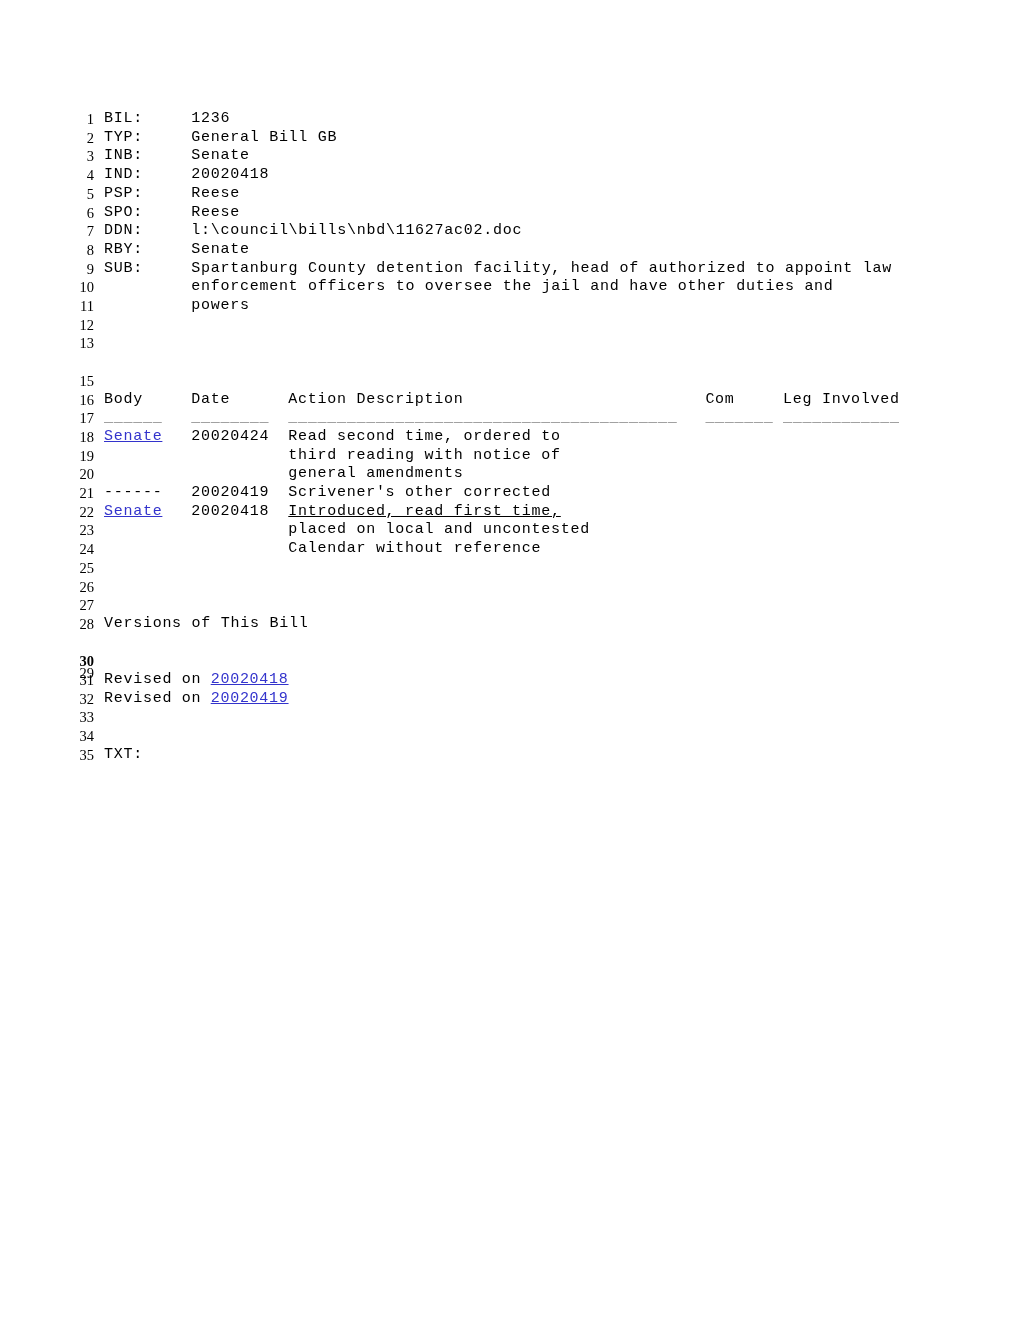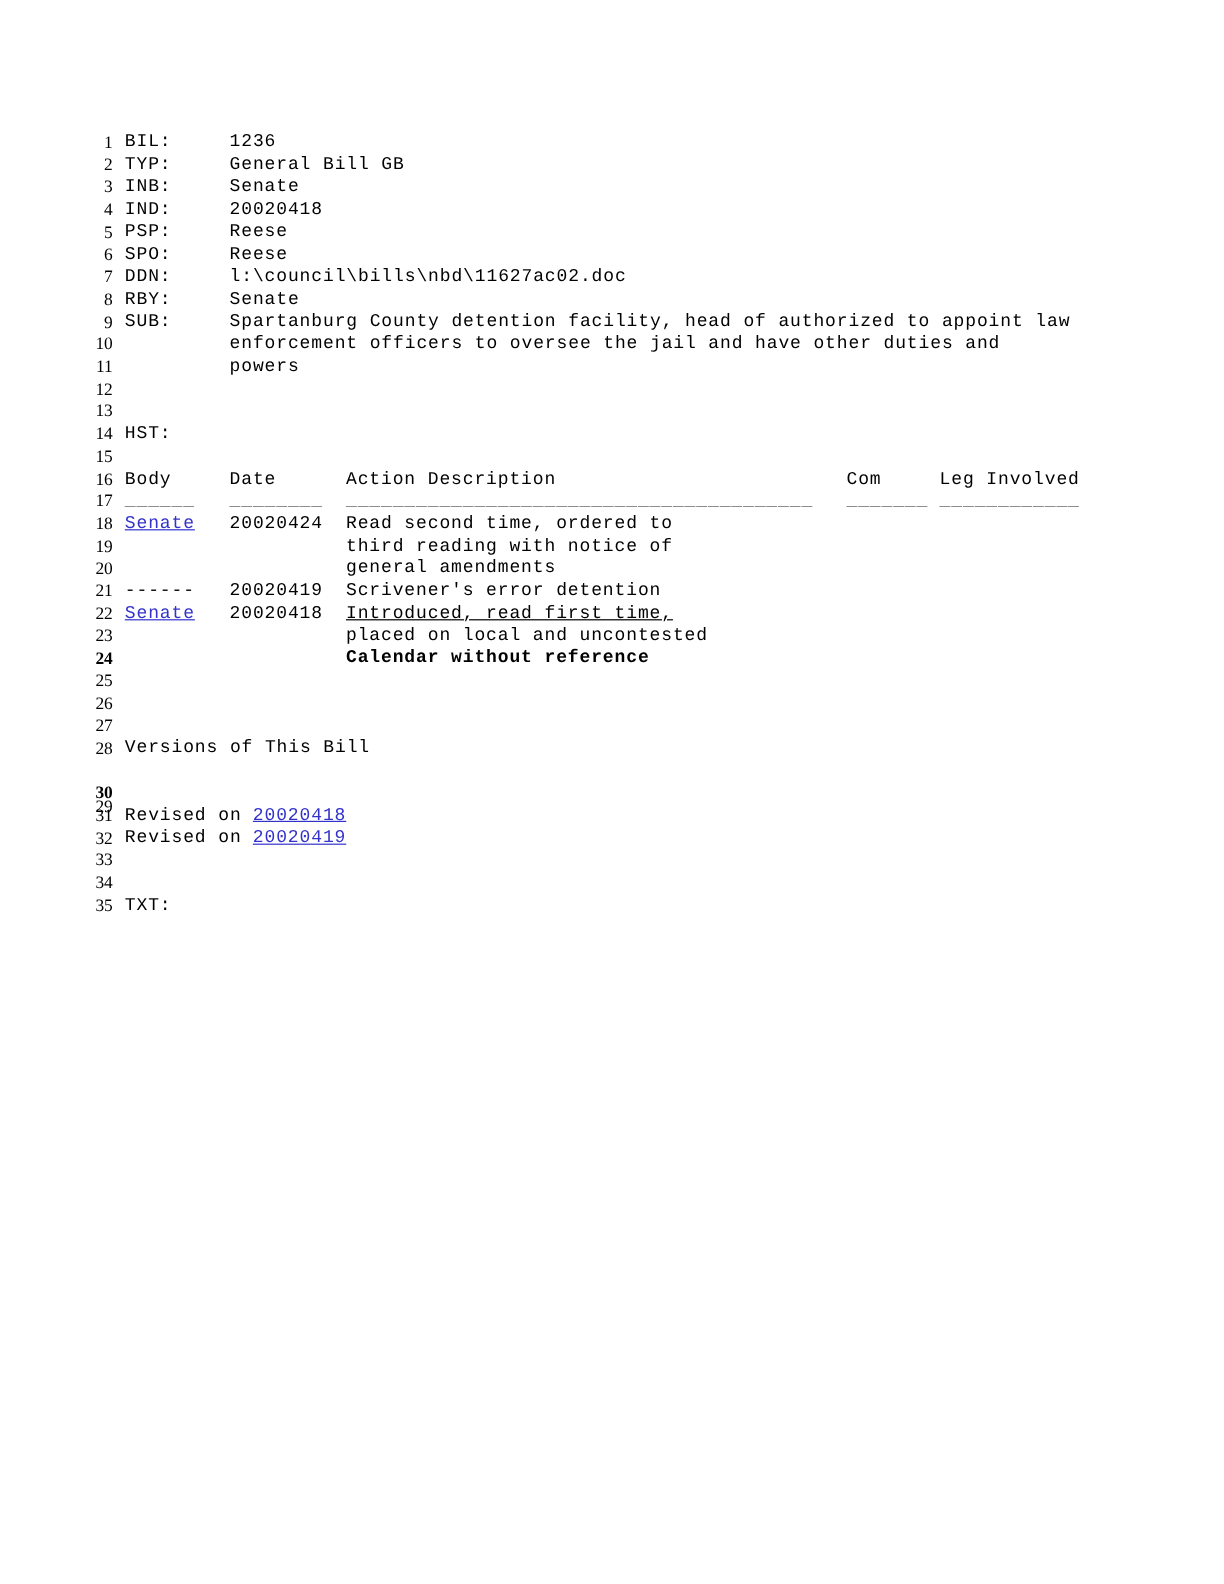--- a/index.html
+++ b/index.html
@@ -73,31 +73,30 @@
     <div class="line" style="top: 166.1px;"><span class="lineno">4</span><span class="content" style="left: 104px;">IND:</span><span class="content" style="left: 191.3px;">20020418</span></div>
     <div class="line" style="top: 184.8px;"><span class="lineno">5</span><span class="content" style="left: 104px;">PSP:</span><span class="content" style="left: 191.3px;">Reese</span></div>
     <div class="line" style="top: 203.5px;"><span class="lineno">6</span><span class="content" style="left: 104px;">SPO:</span><span class="content" style="left: 191.3px;">Reese</span></div>
     <div class="line" style="top: 222.2px;"><span class="lineno">7</span><span class="content" style="left: 104px;">DDN:</span><span class="content" style="left: 191.3px;">l:\council\bills\nbd\11627ac02.doc</span></div>
     <div class="line" style="top: 240.9px;"><span class="lineno">8</span><span class="content" style="left: 104px;">RBY:</span><span class="content" style="left: 191.3px;">Senate</span></div>
     <div class="line" style="top: 259.6px;"><span class="lineno">9</span><span class="content" style="left: 104px;">SUB:</span><span class="content" style="left: 191.3px;">Spartanburg County detention facility, head of authorized to appoint law</span></div>
     <div class="line" style="top: 278.3px;"><span class="lineno">10</span><span class="content" style="left: 191.3px;">enforcement officers to oversee the jail and have other duties and</span></div>
     <div class="line" style="top: 297px;"><span class="lineno">11</span><span class="content" style="left: 191.3px;">powers</span></div>
     <div class="line" style="top: 315.7px;"><span class="lineno">12</span></div>
     <div class="line" style="top: 334.4px;"><span class="lineno">13</span></div>
-    <div class="line" style="top: 353.1px;"><span class="lineno">14</span><span class="content" style="left: 104px;">HST:</span></div>
     <div class="line" style="top: 371.8px;"><span class="lineno">15</span></div>
     <div class="line" style="top: 390.5px;"><span class="lineno">16</span><span class="content" style="left: 104px;">Body</span><span class="content" style="left: 191.3px;">Date</span><span class="content" style="left: 288.3px;">Action Description</span><span class="content" style="left: 705.4px;">Com</span><span class="content" style="left: 783px;">Leg Involved</span></div>
     <div class="line" style="top: 409.2px;"><span class="lineno">17</span><span class="content rule" style="left: 104px;">______</span><span class="content rule" style="left: 191.3px;">________</span><span class="content rule" style="left: 288.3px;">________________________________________</span><span class="content rule" style="left: 705.4px;">_______</span><span class="content rule" style="left: 783px;">____________</span></div>
     <div class="line" style="top: 427.9px;"><span class="lineno">18</span><span class="content doclink" style="left: 104px;">Senate</span><span class="content" style="left: 191.3px;">20020424</span><span class="content" style="left: 288.3px;">Read second time, ordered to</span></div>
     <div class="line" style="top: 446.6px; padding-left: 36px;"><span class="lineno">19</span><span class="content" style="left: 288.3px;">third reading with notice of</span></div>
     <div class="line" style="top: 465.3px;"><span class="lineno">20</span><span class="content" style="left: 288.3px;">general amendments</span></div>
-    <div class="line" style="top: 484px;"><span class="lineno">21</span><span class="content" style="left: 104px;">------</span><span class="content" style="left: 191.3px;">20020419</span><span class="content" style="left: 288.3px;">Scrivener's error detention</span></div>
+    <div class="line" style="top: 484px;"><span class="lineno">21</span><span class="content" style="left: 104px;">------</span><span class="content" style="left: 191.3px;">20020419</span><span class="content" style="left: 288.3px;">Scrivener's other corrected</span></div>
     <div class="line" style="top: 502.7px;"><span class="lineno">22</span><span class="content doclink" style="left: 104px;">Senate</span><span class="content" style="left: 191.3px;">20020418</span><span class="content" style="left: 288.3px; text-decoration: underline;">Introduced, read first time,</span></div>
     <div class="line" style="top: 521.4px;"><span class="lineno">23</span><span class="content" style="left: 288.3px;">placed on local and uncontested</span></div>
-    <div class="line" style="top: 540.1px; font-weight: bold;"><span class="lineno">24</span><span class="content" style="left: 288.3px;">Calendar without reference</span></div>
+    <div class="line" style="top: 540.1px;"><span class="lineno">24</span><span class="content" style="left: 288.3px;">Calendar without reference</span></div>
     <div class="line" style="top: 558.8px;"><span class="lineno">25</span></div>
     <div class="line" style="top: 577.5px;"><span class="lineno">26</span></div>
     <div class="line" style="top: 596.2px;"><span class="lineno">27</span></div>
     <div class="line" style="top: 614.9px;"><span class="lineno">28</span><span class="content" style="left: 104px;">Versions of This Bill</span></div>
     <div class="line" style="top: 664px;"><span class="lineno">29</span></div>
     <div class="line" style="top: 652.3px; font-weight: bold;"><span class="lineno">30</span></div>
     <div class="line" style="top: 671px;"><span class="lineno">31</span><span class="content" style="left: 104px;">Revised on </span><span class="content doclink" style="left: 210.7px;">20020418</span></div>
     <div class="line" style="top: 689.7px;"><span class="lineno">32</span><span class="content" style="left: 104px;">Revised on </span><span class="content doclink" style="left: 210.7px;">20020419</span></div>
     <div class="line" style="top: 708.4px;"><span class="lineno">33</span></div>
     <div class="line" style="top: 727.1px;"><span class="lineno">34</span></div>

